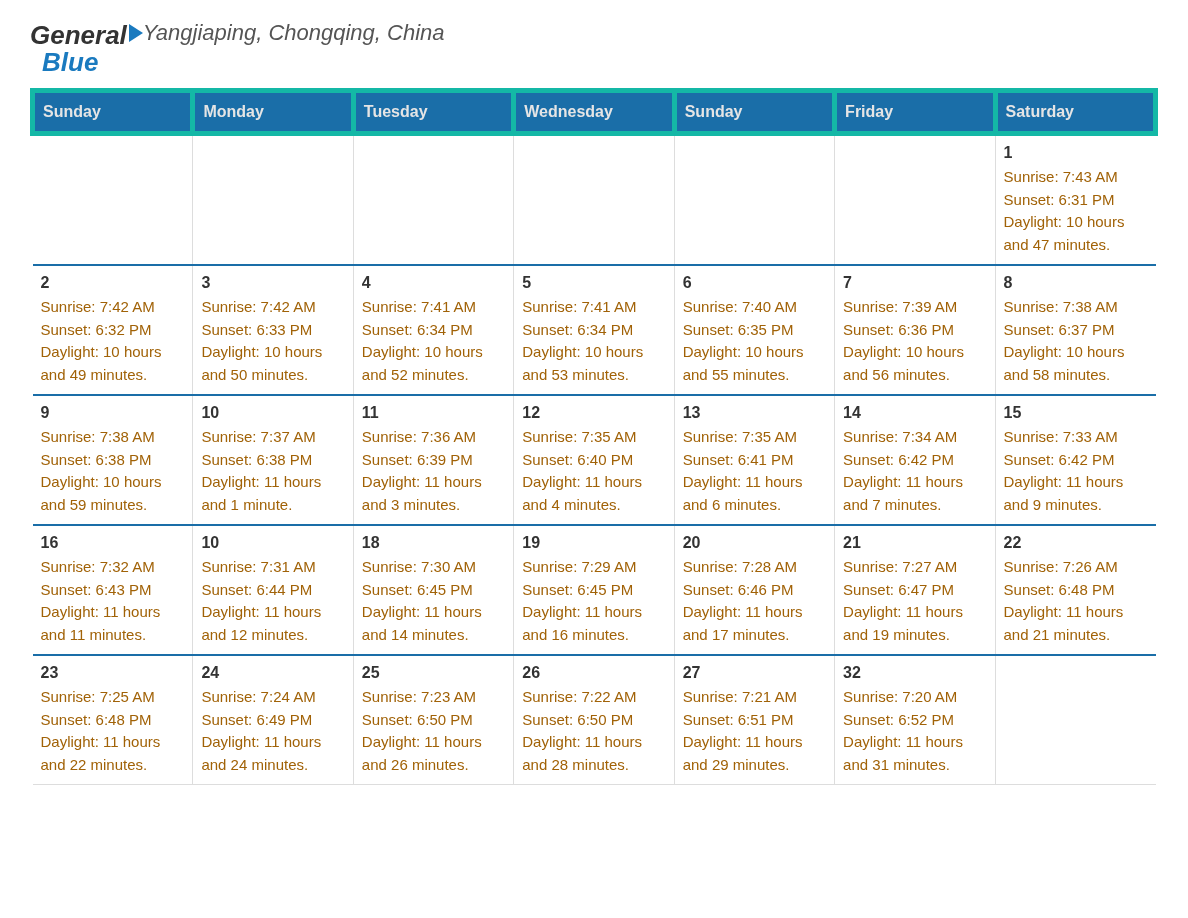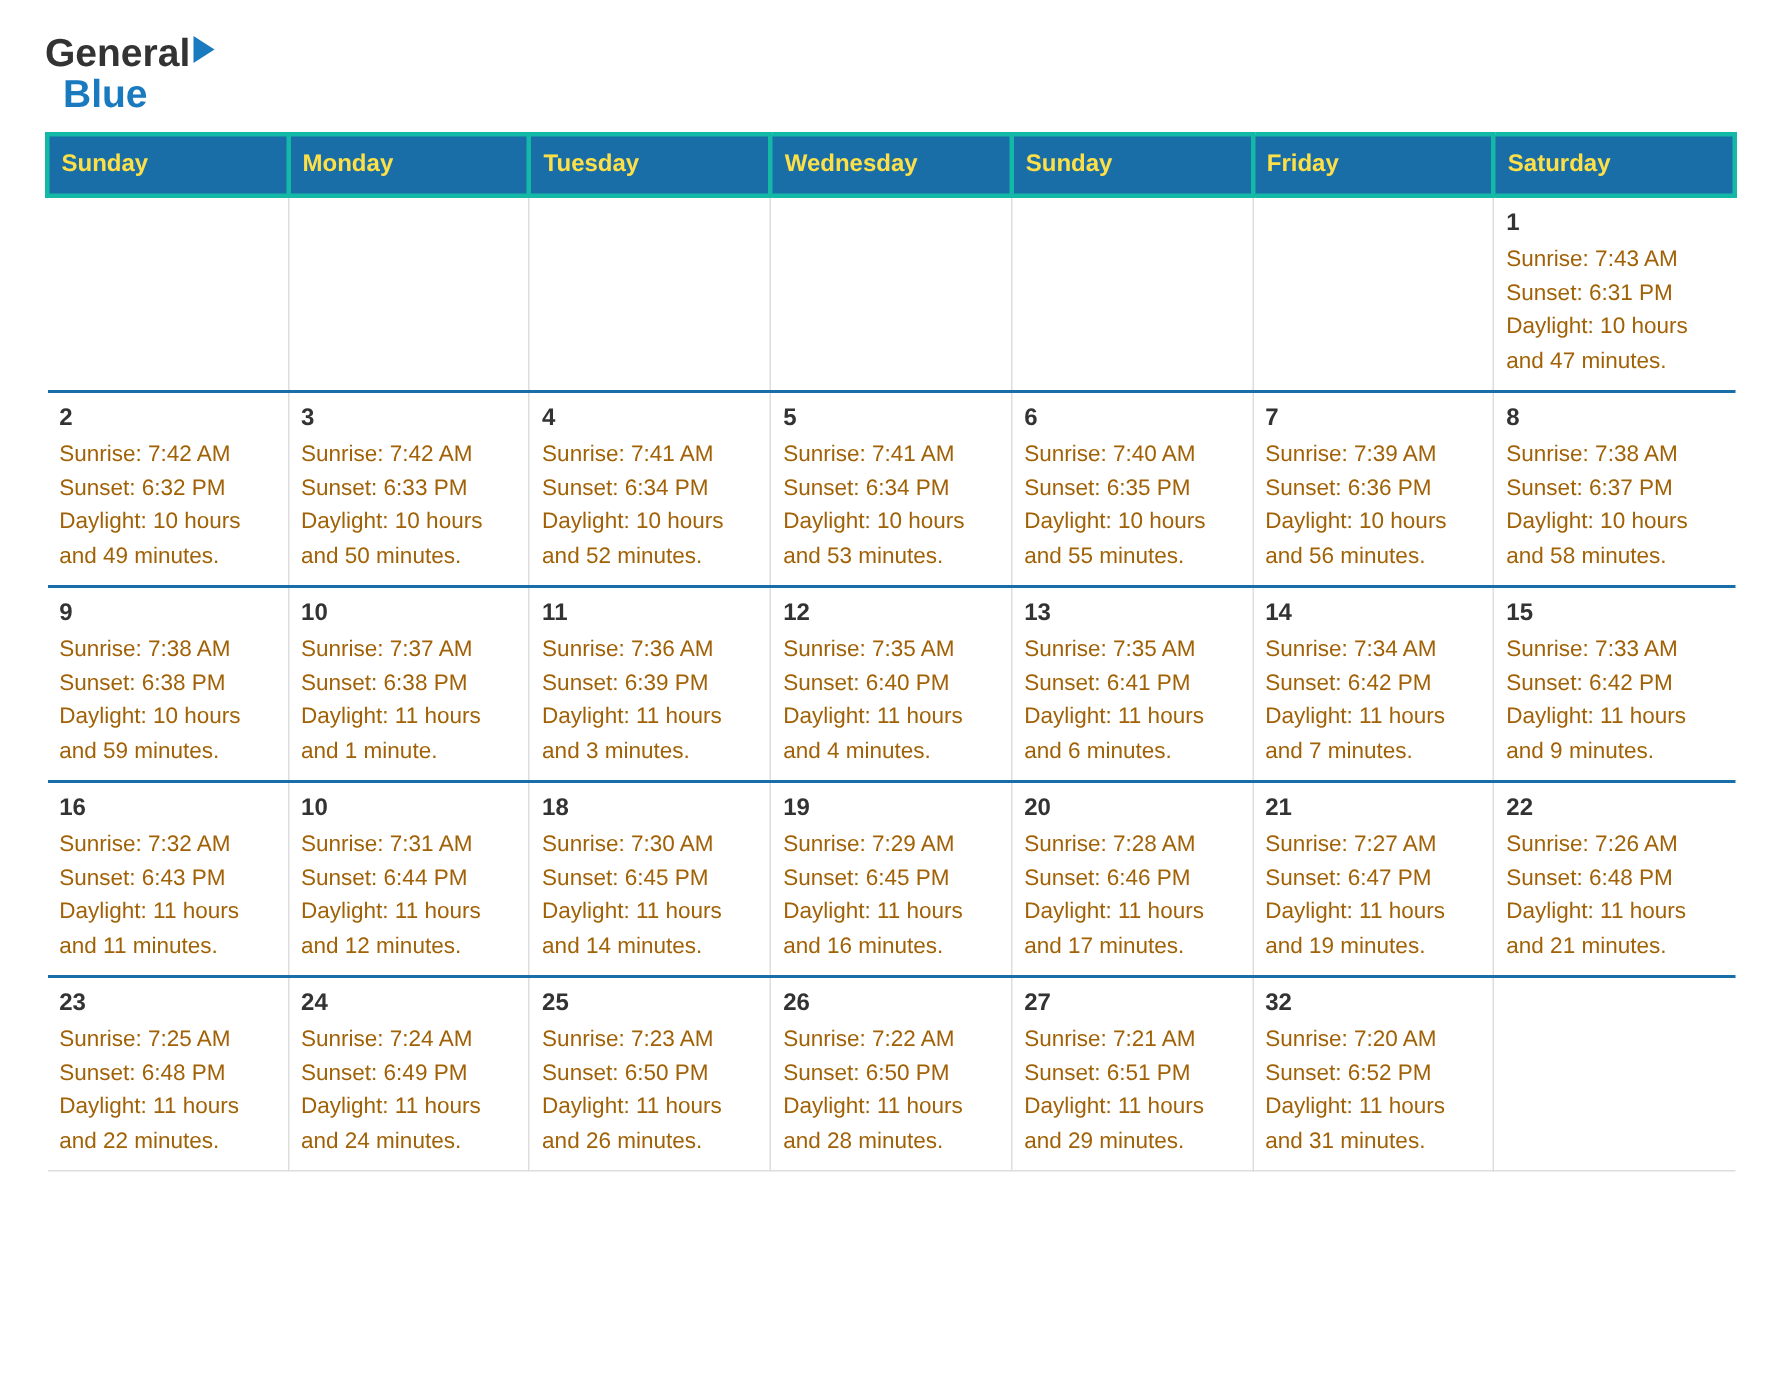--- a/index.html
+++ b/index.html
@@ -8,20 +8,21 @@
       background: #fff;
       padding: 20px 30px;
       width: 1188px;
       min-height: 918px;
     }
     .header {
       display: flex;
       justify-content: flex-start;
       align-items: flex-start;
       margin-bottom: 10px;
+      font-style: italic;
     }
     .logo-text-general {
       font-size: 26px;
       font-weight: bold;
       color: #333;
     }
     .logo-arrow {
       width: 0;
       height: 0;
       border-left: 14px solid #1a7abf;
@@ -59,26 +60,26 @@
       font-weight: normal;
       color: #555;
     }
     table {
       width: 100%;
       border-collapse: collapse;
       table-layout: fixed;
     }
     thead tr th {
       background-color: #1a6ea8;
-      color: #fde047;
+      color: #e5e5e5;
       font-size: 16px;
       font-weight: bold;
       padding: 10px 8px;
       text-align: left;
-      border: 3px solid #14b8a6;
+      border: 5px solid #14b8a6;
     }
     tbody tr {
       border-top: 2px solid #1a6ea8;
     }
     tbody td {
       vertical-align: top;
       padding: 8px 8px;
       font-size: 13px;
       color: #333;
       border-left: 1px solid #ddd;
@@ -113,20 +114,21 @@
 
 <div class="header">
   <div class="logo-container">
     <div class="logo-row1">
       <span class="logo-text-general">General</span>
       <div class="logo-arrow"></div>
     </div>
     <div class="logo-row2">Blue</div>
   </div>
   <div class="title-block">
+    <h2>Yangjiaping, Chongqing, China</h2>
   </div>
 </div>
 
 <table>
   <thead>
     <tr>
     <th>Sunday</th>
         <th>Monday</th>
         <th>Tuesday</th>
         <th>Wednesday</th>

